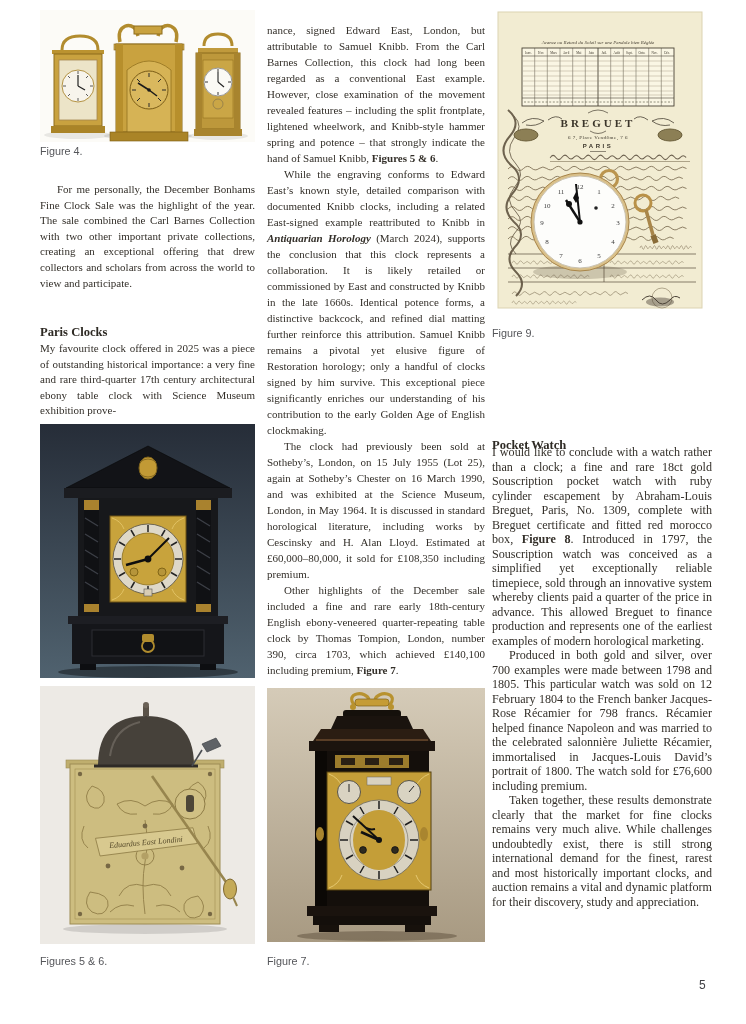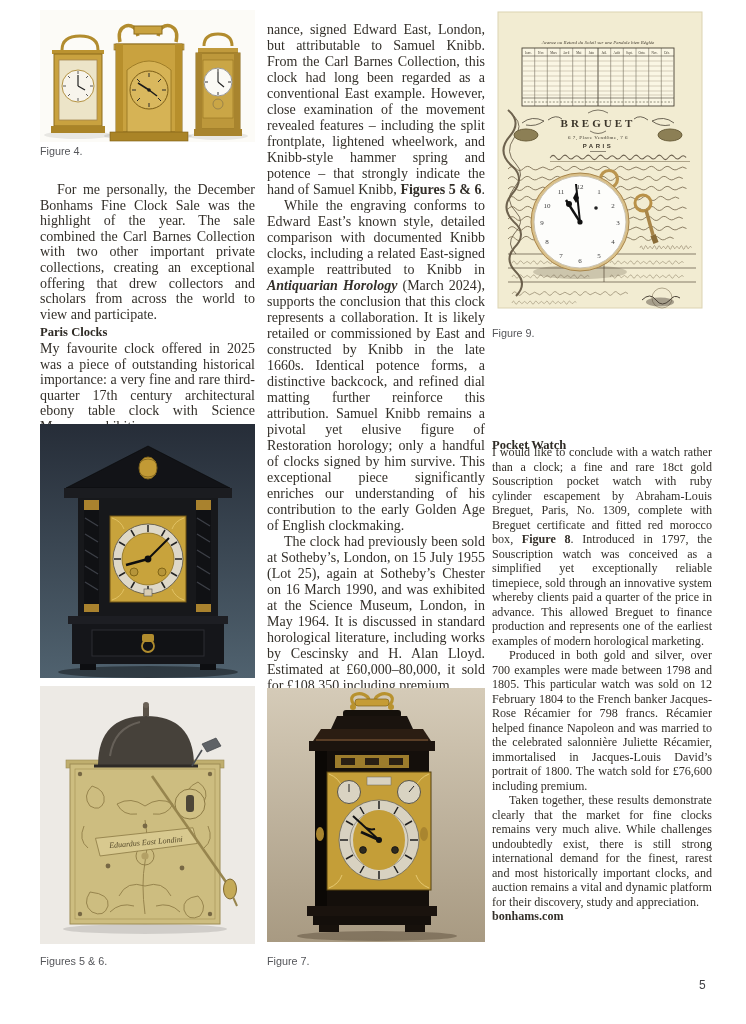--- a/index.html
+++ b/index.html
@@ -1,21 +1,21 @@
 <!DOCTYPE html>
 <html><head>
 <meta charset="utf-8">
 <style>
   html,body{margin:0;padding:0;}
   body{width:746px;height:1024px;background:#ffffff;position:relative;overflow:hidden;
        font-family:"Liberation Serif", serif;color:#332f29;}
   .page{position:absolute;inset:0;}
   .abs{position:absolute;}
   p{margin:0;}
-  .body-text{font-size:14px;line-height:16px;text-align:justify;}
+  .body-text{font-size:11px;line-height:16px;text-align:justify;}
   .lh-left .body-text, .lh-left{line-height:15.6px;}
   .right-text{font-size:12.1px;line-height:14.5px;text-align:justify;}
   .indent{text-indent:17px;}
   .heading{font-weight:bold;font-size:12.6px;font-family:"Liberation Serif", serif;color:#2e2a24;}
   .caption{font-family:"Liberation Sans", sans-serif;font-size:10.8px;color:#55565a;}
   .pagenum{font-family:"Liberation Sans", sans-serif;font-size:12px;color:#404044;}
   .figbox{position:absolute;overflow:hidden;}
   svg{display:block;}
   b{font-weight:bold;}
   .bolditalic{font-weight:bold;font-style:italic;}
@@ -464,18 +464,17 @@
   </div>
   <div class="abs caption" style="left:492px;top:327px;">Figure 9.</div>
 
 
   <div class="abs heading" style="left:492px;top:438px;">Pocket Watch</div>
 
   <div class="abs right-text" style="left:492px;top:445px;width:220px;">
     <p><span>I would like to conclude with a watch rather than a clock; a fine and rare 18ct gold Souscription pocket watch with ruby cylinder escapement by Abraham-Louis Breguet, Paris, No. 1309, complete with Breguet certificate and fitted red morocco box, </span><b>Figure 8</b><span>. Introduced in 1797, the Souscription watch was conceived as a simplified yet exceptionally reliable timepiece, sold through an innovative system whereby clients paid a quarter of the price in advance. This allowed Breguet to finance production and represents one of the earliest examples of modern horological marketing.</span></p>
     <p class="indent">Produced in both gold and silver, over 700 examples were made between 1798 and 1805. This particular watch was sold on 12 February 1804 to the French banker Jacques-Rose Récamier for 798 francs. Récamier helped finance Napoleon and was married to the celebrated salonnière Juliette Récamier, immortalised in Jacques-Louis David’s portrait of 1800. The watch sold for £76,600 including premium.</p>
     <p class="indent">Taken together, these results demonstrate clearly that the market for fine clocks remains very much alive. While challenges undoubtedly exist, there is still strong international demand for the finest, rarest and most historically important clocks, and auction remains a vital and dynamic platform for their discovery, study and appreciation.</p>
-    <p class="website">bonhams.com</p>
   </div>
 
   <div class="abs pagenum" style="left:699px;top:978px;">5</div>
 
 </div>
 
 </body></html>

